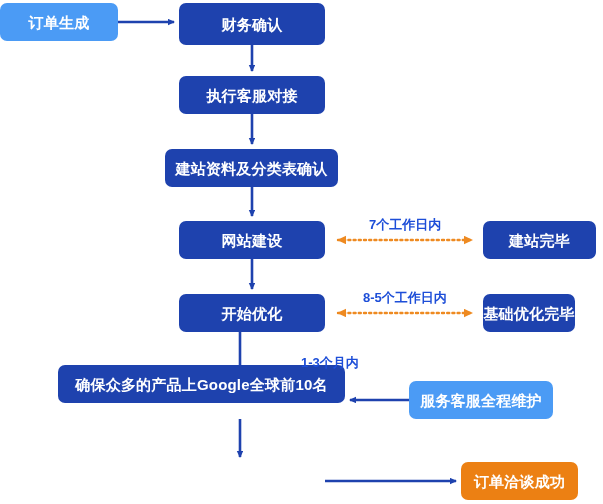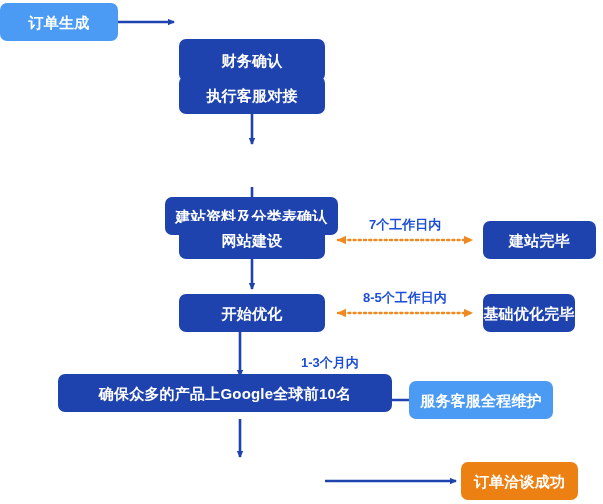--- a/index.html
+++ b/index.html
@@ -129,35 +129,35 @@
     </g>
 
     
     <g>
       <line x1="325" y1="481" x2="456" y2="481" stroke="#1e42ae" stroke-width="2.6" marker-end="url(#arrowBlue)"></line>
     </g>
   </svg>
 
   <div class="node light" style="left:0px;top:3px;width:118px;height:38px;">订单生成</div>
 
-  <div class="node dark" style="left:179px;top:3px;width:146px;height:42px;margin-top:36px;">财务确认</div>
+  <div class="node dark" style="left:179px;top:3px;width:146px;height:42px;">财务确认</div>
 
   <div class="node dark" style="left:179px;top:76px;width:146px;height:38px;">执行客服对接</div>
 
-  <div class="node dark" style="left:165px;top:149px;width:173px;height:38px;margin-top:48px;">建站资料及分类表确认</div>
+  <div class="node dark" style="left:165px;top:149px;width:173px;height:38px;">建站资料及分类表确认</div>
 
   <div class="node dark" style="left:179px;top:221px;width:146px;height:38px;">网站建设</div>
 
   <div class="node dark" style="left:483px;top:221px;width:113px;height:38px;">建站完毕</div>
 
   <div class="node dark" style="left:179px;top:294px;width:146px;height:38px;">开始优化</div>
 
   <div class="node dark" style="left:483px;top:294px;width:92px;height:38px;">基础优化完毕</div>
 
-  <div class="node dark" style="left:58px;top:374px;width:334px;height:38px;">确保众多的产品上Google全球前10名</div>
+  <div class="node dark" style="left:58px;top:365px;width:287px;height:38px;">确保众多的产品上Google全球前10名</div>
 
   <div class="node light" style="left:409px;top:381px;width:144px;height:38px;">服务客服全程维护</div>
 
 
   <div class="node orange" style="left:461px;top:462px;width:117px;height:38px;">订单洽谈成功</div>
 
   <div class="edge-label" style="left:369px;top:218px;">7个工作日内</div>
 
   <div class="edge-label" style="left:363px;top:291px;">8-5个工作日内</div>
 

